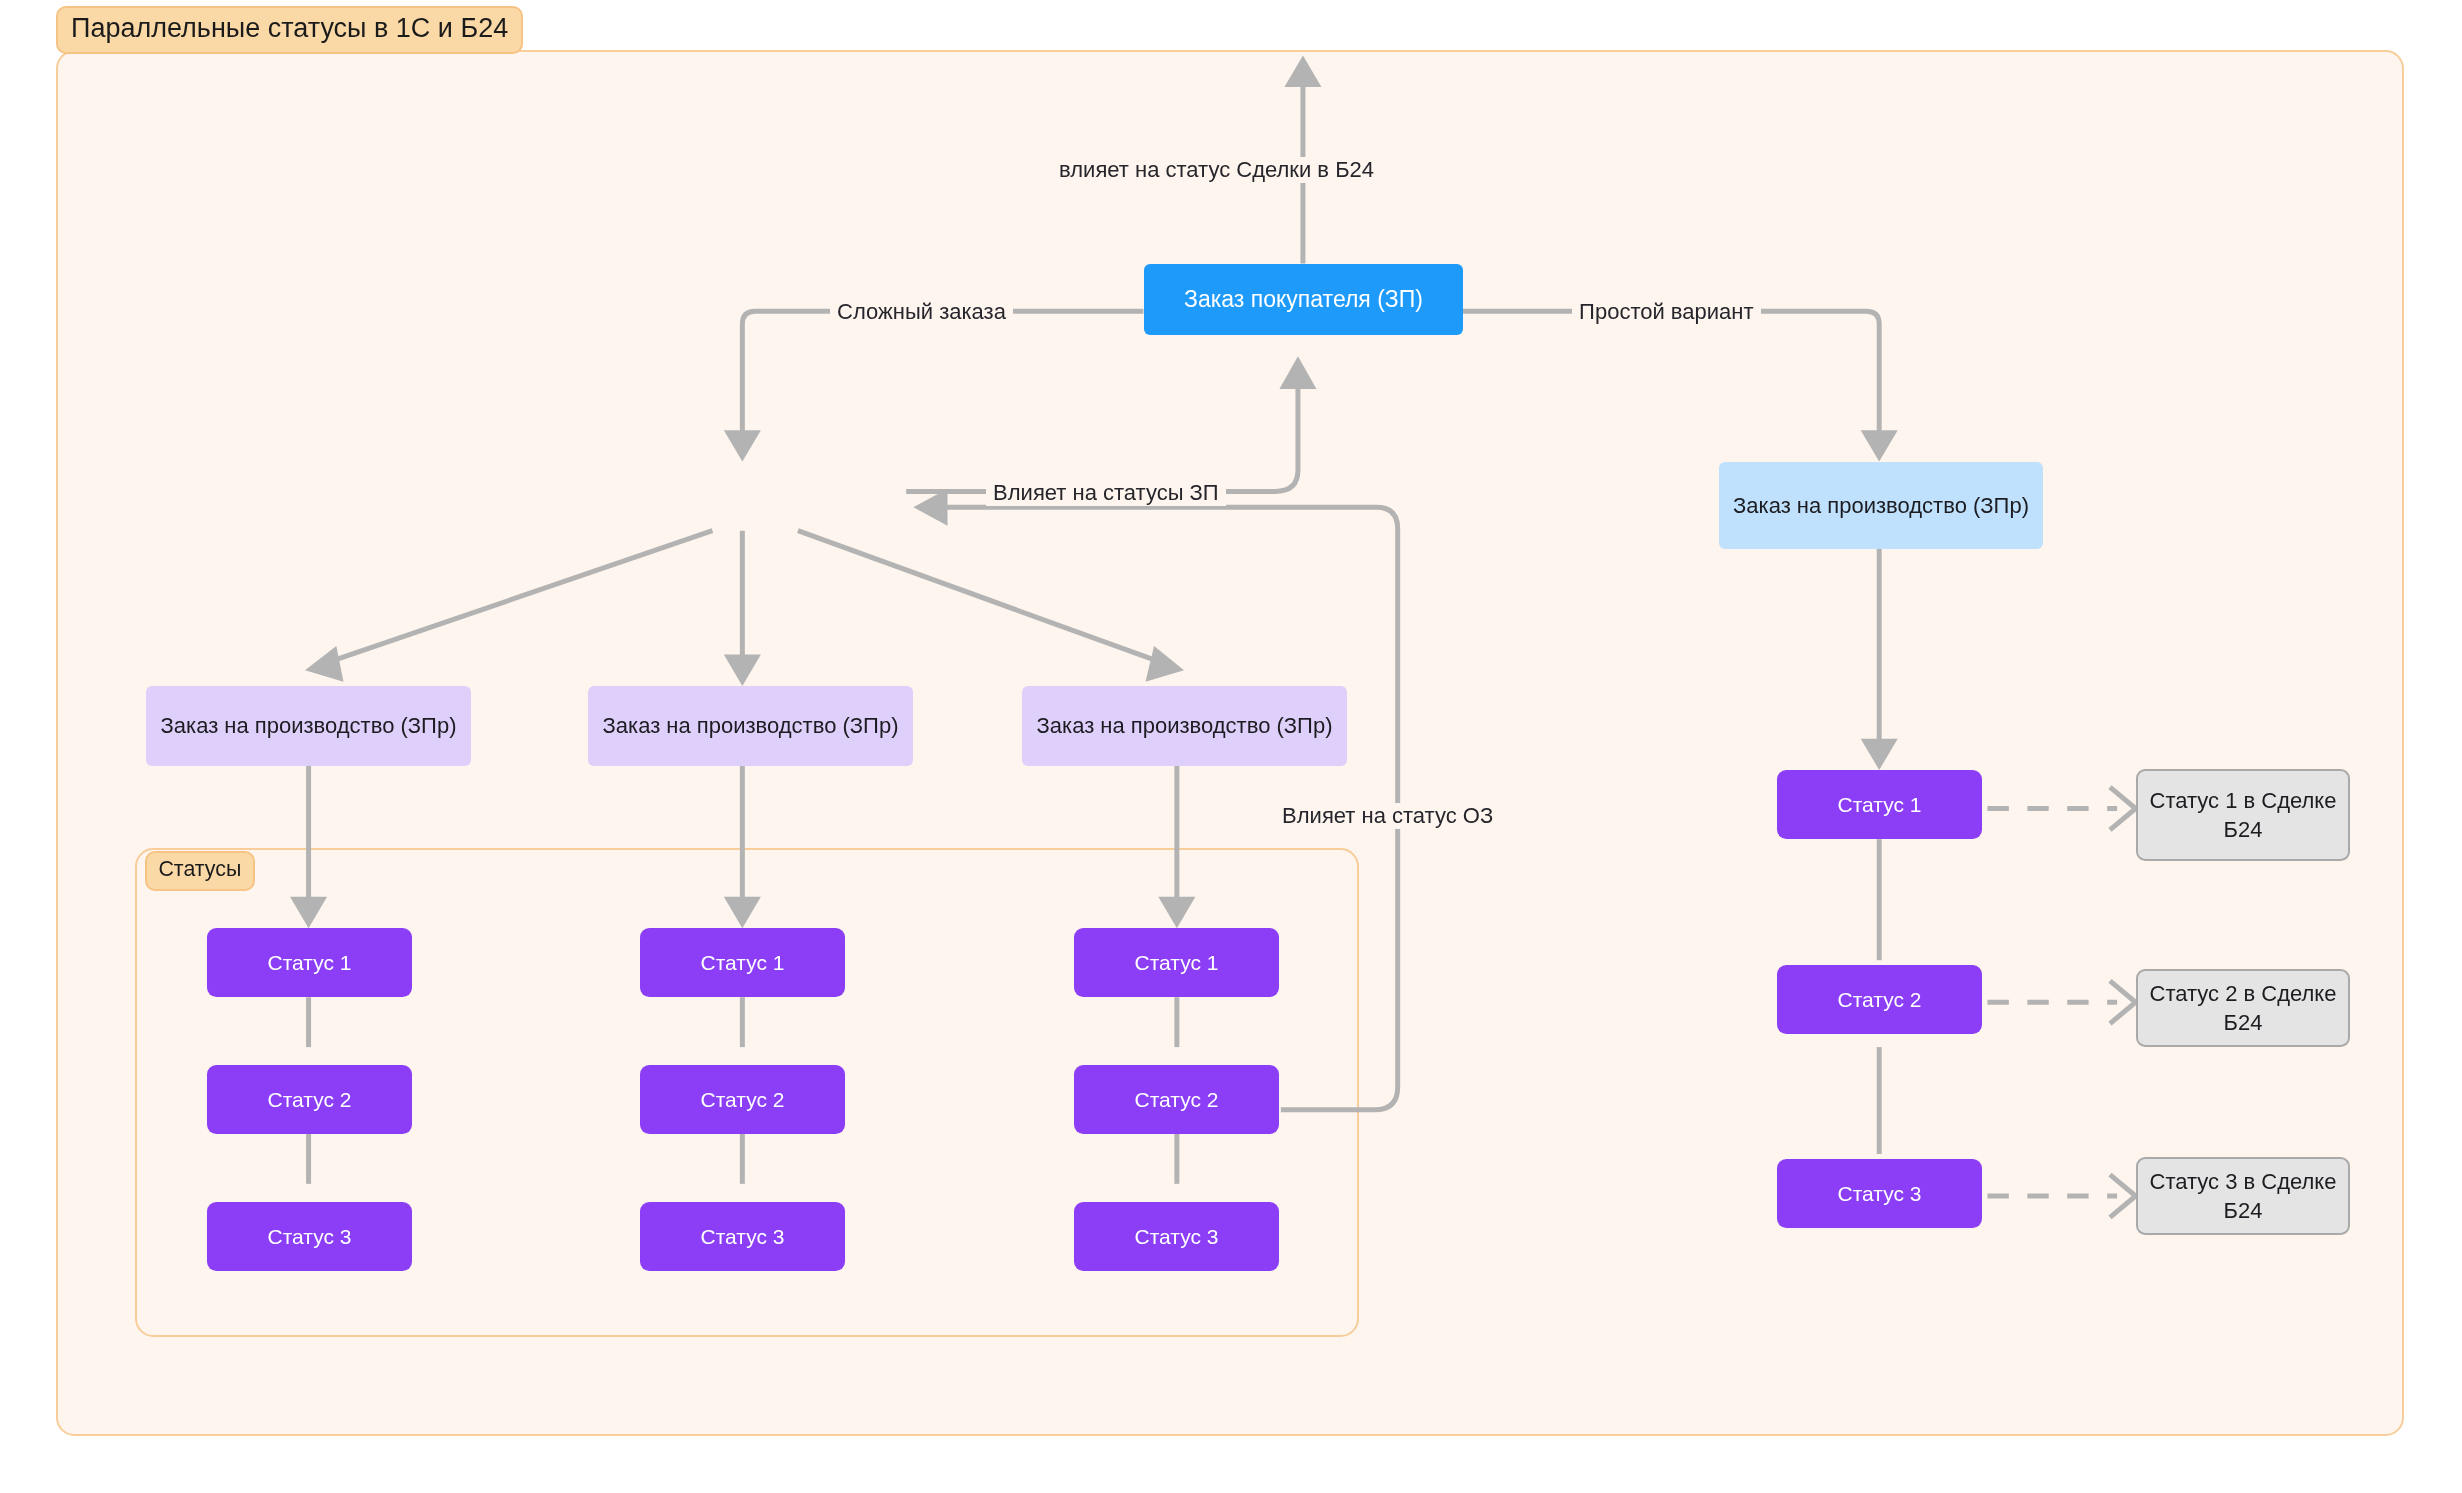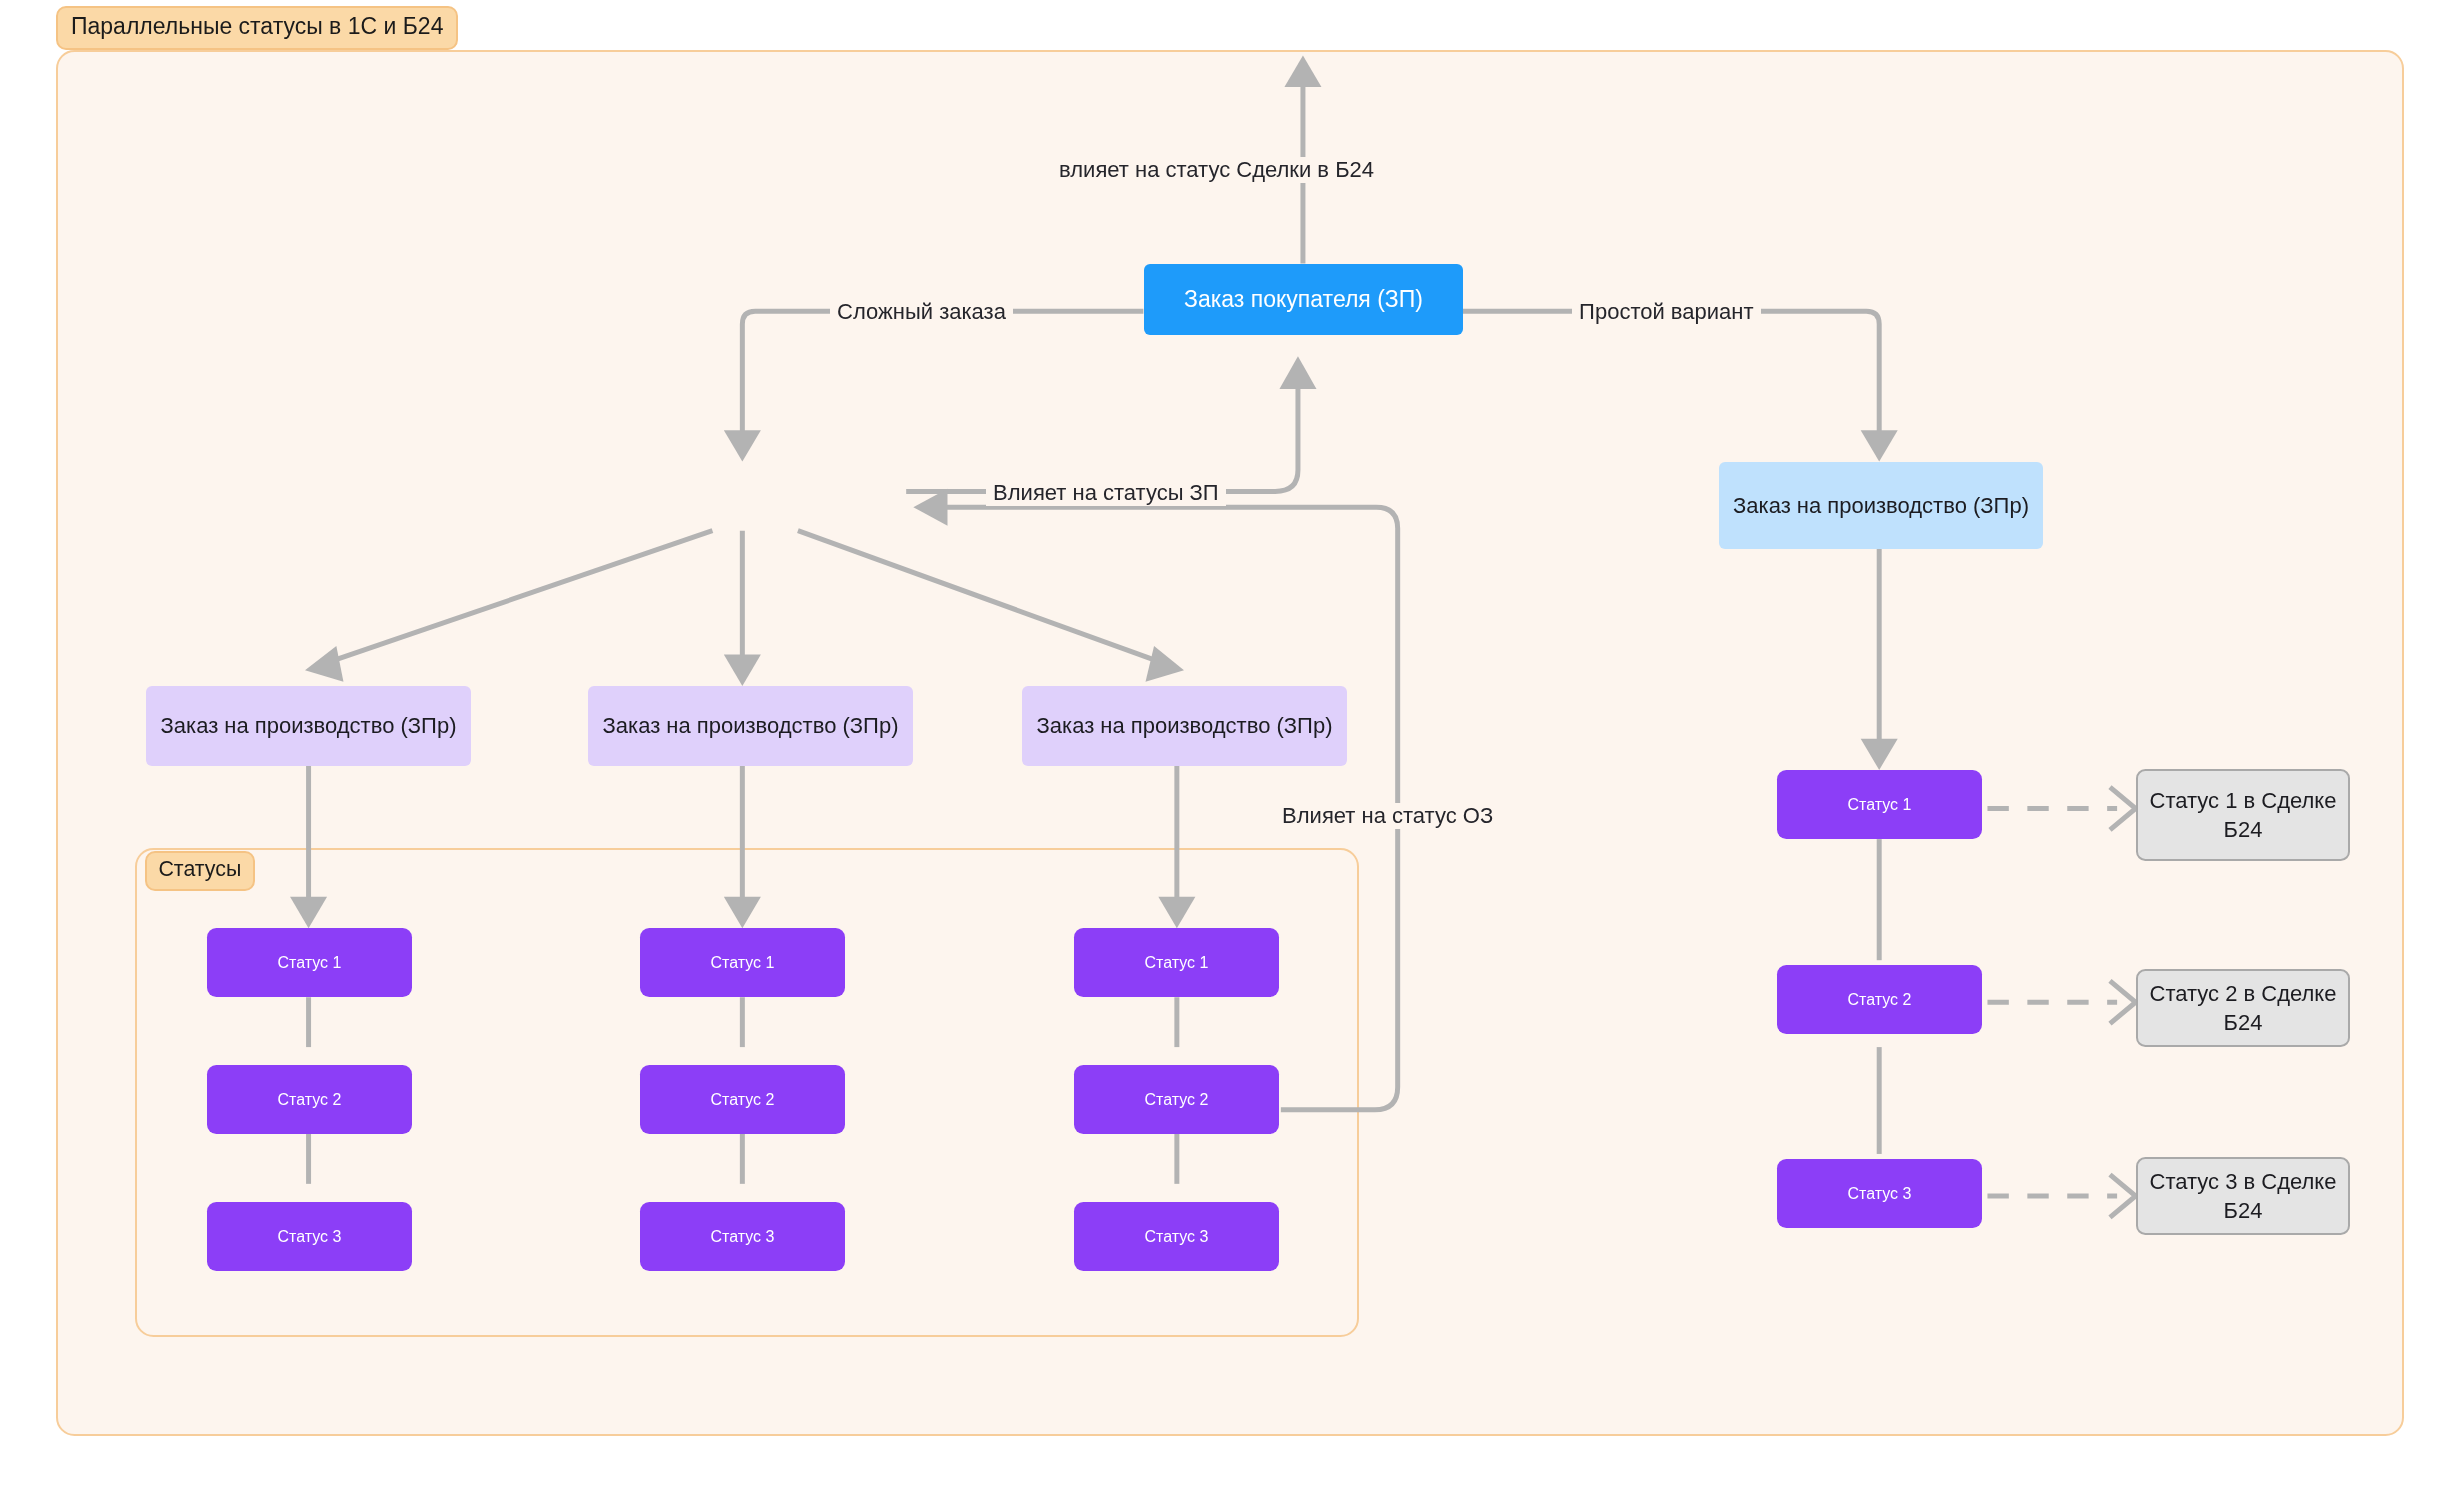--- a/index.html
+++ b/index.html
@@ -21,21 +21,21 @@
   }
   #main-group{left:56px;top:50px;width:2348px;height:1386px;}
   #statuses-group{left:135px;top:848px;width:1224px;height:489px;}
 
   .group-label{
     position:absolute;
     background:#fbd9a7;
     border:2.1px solid #f5c384;
     border-radius:10px;
     color:#1b1b1b;
-    font-size:23px;
+    font-size:27px;
     line-height:1;
     padding:7.8px 13px 9.3px 13px;
     white-space:nowrap;
     box-sizing:border-box;
     z-index:40;
   }
   #main-group-label{left:56px;top:5.7px;}
   #statuses-group-label{left:145px;top:851px;font-size:21.4px;padding:6.4px 11.4px 7.8px 11.4px;}
 
   
@@ -52,21 +52,21 @@
   .node-primary{           
     background:#1e9bfa;color:#ffffff;font-size:23px;
   }
   .node-lightblue{
     background:#bfe1fd;color:#1c1c21;font-size:22px;
   }
   .node-lavender{
     background:#dfd0fb;color:#1c1c21;font-size:22px;
   }
   .node-status{
-    background:#8c3ef7;color:#ffffff;font-size:16px;border-radius:9.3px;
+    background:#8c3ef7;color:#ffffff;font-size:21px;border-radius:9.3px;
   }
   .node-b24{
     background:#e4e4e4;color:#1c1c21;font-size:22px;
     border:2.8px solid #a9a9a9;border-radius:9.3px;
   }
 
   
   .edge-label{
     position:absolute;
     color:#25252b;

